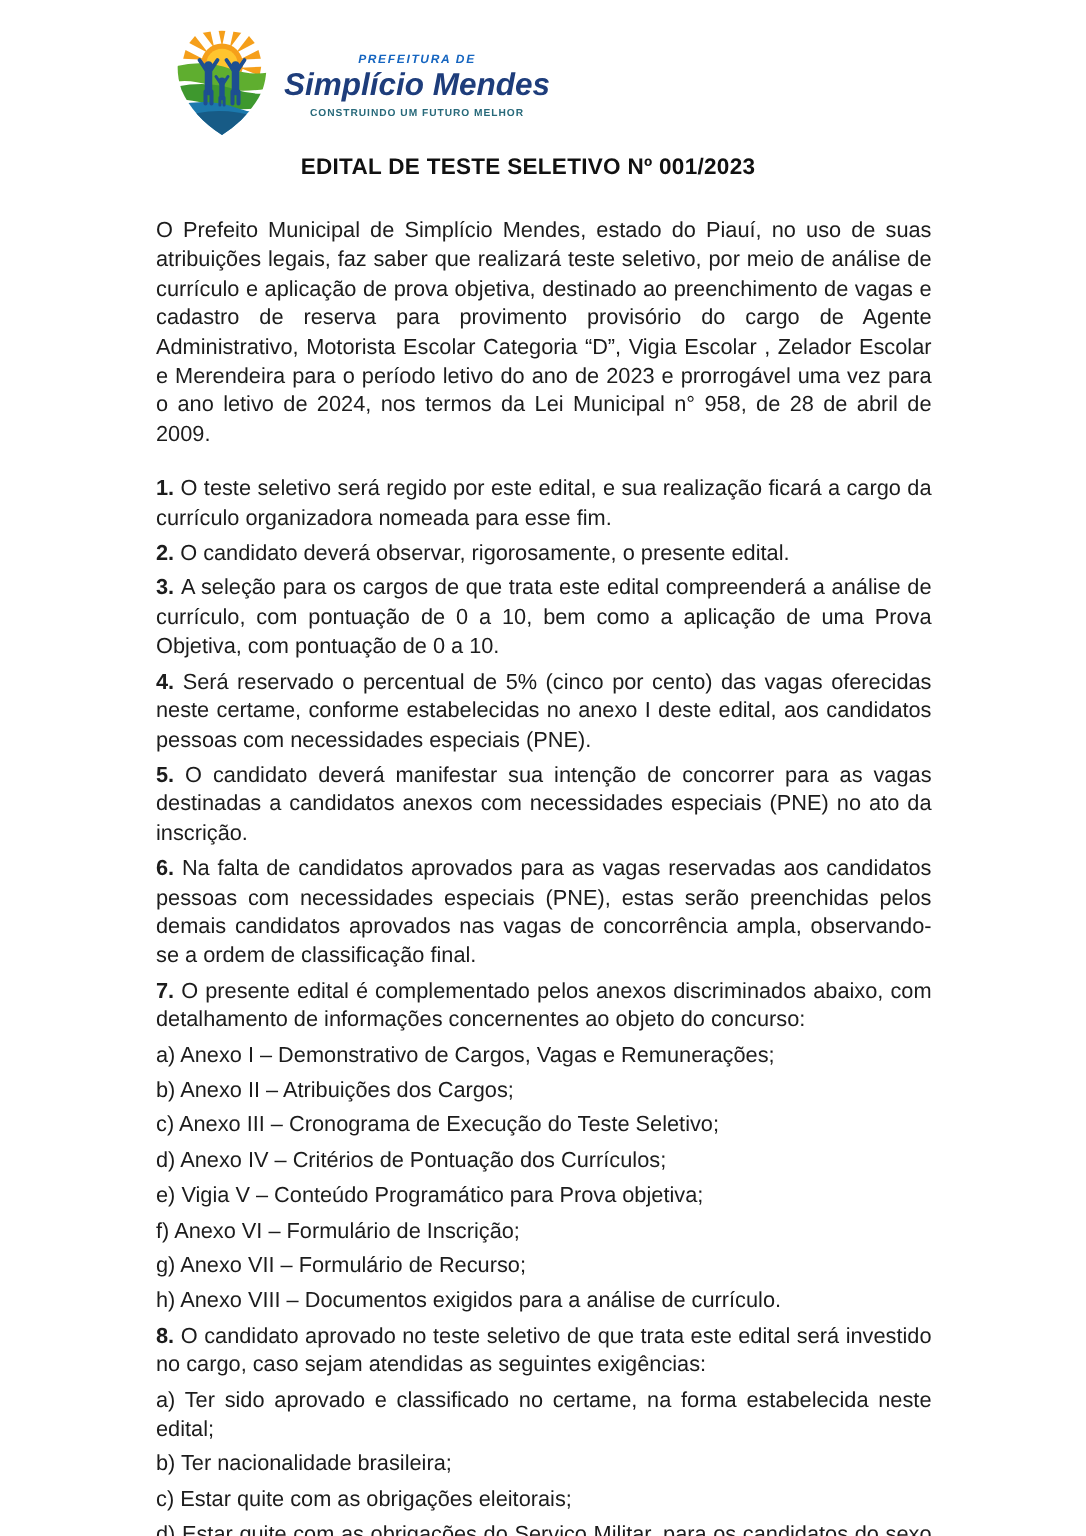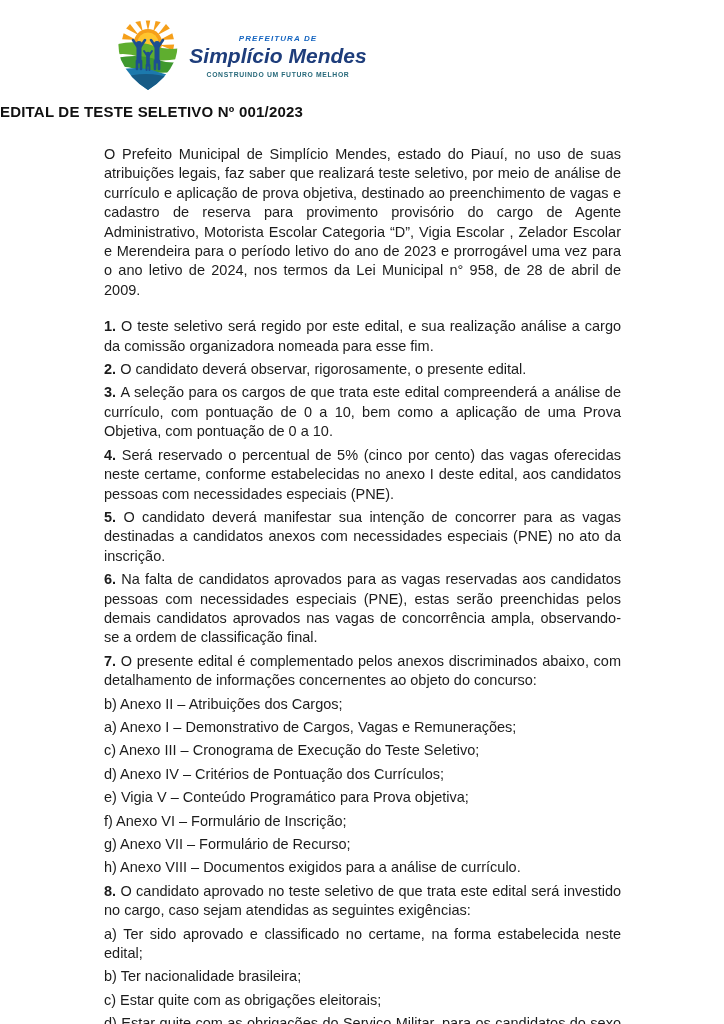--- a/index.html
+++ b/index.html
@@ -28,21 +28,21 @@
     font-size:21px;font-weight:bold;font-style:italic;
     color:#1e3d7b;white-space:nowrap;margin-top:1px;text-align:right;
   }
   .logo-line3{
     font-size:6.8px;font-weight:bold;
     color:#27697a;letter-spacing:0.65px;white-space:nowrap;margin-top:3px;
   }
   
   .doc-title{
     position:absolute;top:103px;left:0;width:100%;
-    font-size:15px;font-weight:bold;color:#111;
+    text-align:center;font-size:15px;font-weight:bold;color:#111;
     letter-spacing:0.2px;
   }
   
   .doc-body{
     position:absolute;left:100px;top:141px;width:525px;
     font-size:14.5px;line-height:19.4px;
     text-align:justify;
   }
   .para{margin:4px;}
   .para.gap{margin-top:17px;}
@@ -130,29 +130,29 @@
       <span class="logo-line1">PREFEITURA DE</span>
       <span class="logo-line2">Simplício Mendes</span>
       <span class="logo-line3">CONSTRUINDO UM FUTURO MELHOR</span>
     </div>
   </div>
 
   <div class="doc-title">EDITAL DE TESTE SELETIVO Nº 001/2023</div>
 
   <div class="doc-body">
       <p class="para"><b class="num"></b><span class="txt">O Prefeito Municipal de Simplício Mendes, estado do Piauí, no uso de suas atribuições legais, faz saber que realizará teste seletivo, por meio de análise de currículo e aplicação de prova objetiva, destinado ao preenchimento de vagas e cadastro de reserva para provimento provisório do cargo de Agente Administrativo, Motorista Escolar Categoria “D”, Vigia Escolar , Zelador Escolar e Merendeira  para o período letivo do ano de 2023 e prorrogável uma vez para o ano letivo de 2024, nos termos da Lei Municipal n° 958, de 28 de abril de 2009.</span></p>
-      <p class="para gap"><b class="num">1. </b><span class="txt">O teste seletivo será regido por este edital, e sua realização análise a cargo da comissão organizadora nomeada para esse fim.</span></p>
+      <p class="para gap"><b class="num">1. </b><span class="txt">O teste seletivo será regido por este edital, e sua realização ficará a cargo da currículo organizadora nomeada para esse fim.</span></p>
       <p class="para"><b class="num">2. </b><span class="txt">O candidato deverá observar, rigorosamente, o presente edital.</span></p>
       <p class="para"><b class="num">3. </b><span class="txt">A seleção para os cargos de que trata este edital compreenderá a análise de currículo, com pontuação de 0 a 10, bem como a aplicação de uma Prova Objetiva, com pontuação de 0 a 10.</span></p>
       <p class="para"><b class="num">4. </b><span class="txt">Será reservado o percentual de 5% (cinco por cento) das vagas oferecidas neste certame, conforme estabelecidas no anexo I deste edital, aos candidatos pessoas com necessidades especiais (PNE).</span></p>
       <p class="para"><b class="num">5. </b><span class="txt">O candidato deverá manifestar sua intenção de concorrer para as vagas destinadas a candidatos anexos com necessidades especiais (PNE) no ato da inscrição.</span></p>
       <p class="para"><b class="num">6. </b><span class="txt">Na falta de candidatos aprovados para as vagas reservadas aos candidatos pessoas com necessidades especiais (PNE), estas serão preenchidas pelos demais candidatos aprovados nas vagas de concorrência ampla, observando-se a ordem de classificação final.</span></p>
       <p class="para"><b class="num">7. </b><span class="txt">O presente edital é complementado pelos anexos discriminados abaixo, com detalhamento de informações concernentes ao objeto do concurso:</span></p>
+      <p class="para"><b class="num"></b><span class="txt">a) Anexo I – Demonstrativo de Cargos, Vagas e Remunerações;</span></p>
       <p class="para"><b class="num"></b><span class="txt">b) Anexo II – Atribuições dos Cargos;</span></p>
-      <p class="para"><b class="num"></b><span class="txt">a) Anexo I – Demonstrativo de Cargos, Vagas e Remunerações;</span></p>
       <p class="para"><b class="num"></b><span class="txt">c) Anexo III – Cronograma de Execução do Teste Seletivo;</span></p>
       <p class="para"><b class="num"></b><span class="txt">d) Anexo IV – Critérios de Pontuação dos Currículos;</span></p>
       <p class="para"><b class="num"></b><span class="txt">e) Vigia V – Conteúdo Programático para Prova objetiva;</span></p>
       <p class="para"><b class="num"></b><span class="txt">f) Anexo VI – Formulário de Inscrição;</span></p>
       <p class="para"><b class="num"></b><span class="txt">g) Anexo VII – Formulário de Recurso;</span></p>
       <p class="para"><b class="num"></b><span class="txt">h) Anexo VIII – Documentos exigidos para a análise de currículo.</span></p>
       <p class="para"><b class="num">8. </b><span class="txt"> O candidato aprovado no teste seletivo de que trata este edital será investido no cargo, caso sejam atendidas as seguintes exigências:</span></p>
       <p class="para"><b class="num"></b><span class="txt">a) Ter sido aprovado e classificado no certame, na forma estabelecida neste edital;</span></p>
       <p class="para"><b class="num"></b><span class="txt">b) Ter nacionalidade brasileira;</span></p>
       <p class="para"><b class="num"></b><span class="txt">c) Estar quite com as obrigações eleitorais;</span></p>

